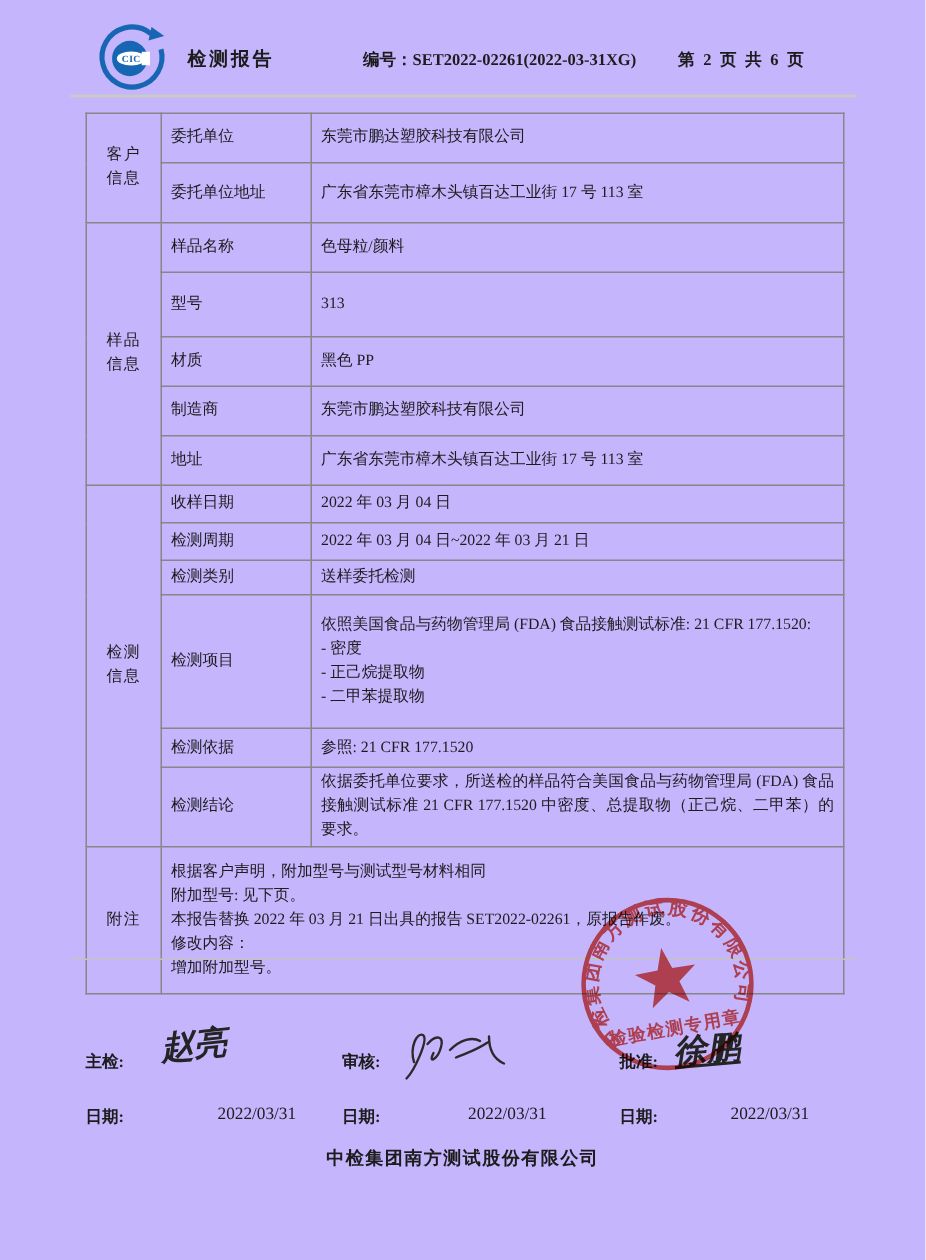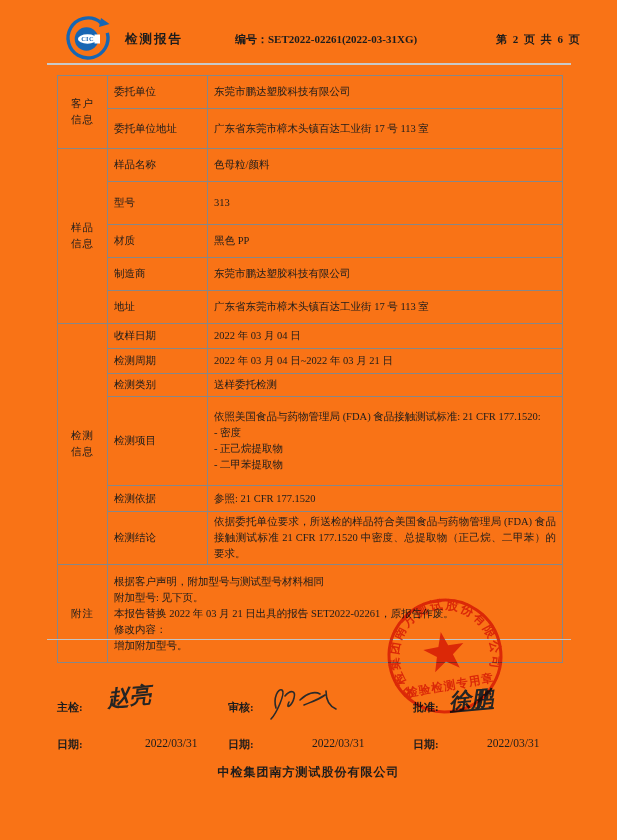--- a/index.html
+++ b/index.html
@@ -1,23 +1,23 @@
 <!DOCTYPE html>
 <html><head>
 <meta charset="utf-8">
 <style>
   html,body{margin:0;padding:0;background:#fff;}
-  .page{position:relative;width:617px;height:840px;background:#f97316;overflow:hidden;
+  .page{position:relative;width:617px;height:840px;background:#c4b5fd;overflow:hidden;
         font-family:"Liberation Serif","DejaVu Serif",serif;color:#1c1c1c;}
   .abs{position:absolute;}
   
   .logo{left:64px;top:14px;}
   .hdr-title{left:125px;top:31px;font-size:12.5px;font-weight:bold;letter-spacing:2px;}
-  .hdr-no{left:235px;top:32px;font-size:11px;font-weight:bold;}
-  .hdr-page{left:496px;top:32px;font-size:11px;font-weight:bold;letter-spacing:1.5px;}
+  .hdr-no{left:242px;top:32px;font-size:11px;font-weight:bold;}
+  .hdr-page{left:452px;top:32px;font-size:11px;font-weight:bold;letter-spacing:1.5px;}
   .hdr-rule{left:47px;top:63px;width:524px;height:2px;background:#c9c9c9;}
   .bottom-rule{left:47px;top:639px;width:524px;height:1px;background:#c4c4c4;}
   
   table.report{position:absolute;left:57px;top:75px;width:505px;border-collapse:collapse;table-layout:fixed;}
   table.report td{border:1px solid #878787;font-size:10.5px;line-height:16px;
         padding:2px 6px;vertical-align:middle;word-break:break-word;}
   td.sec{width:48px;text-align:center;white-space:pre-line;line-height:22px;letter-spacing:1px;padding:2px 2px;}
   td.fld{width:98px;padding-left:9px;}
   td.val{padding-left:11px;}
   .pre{white-space:pre-line;}

